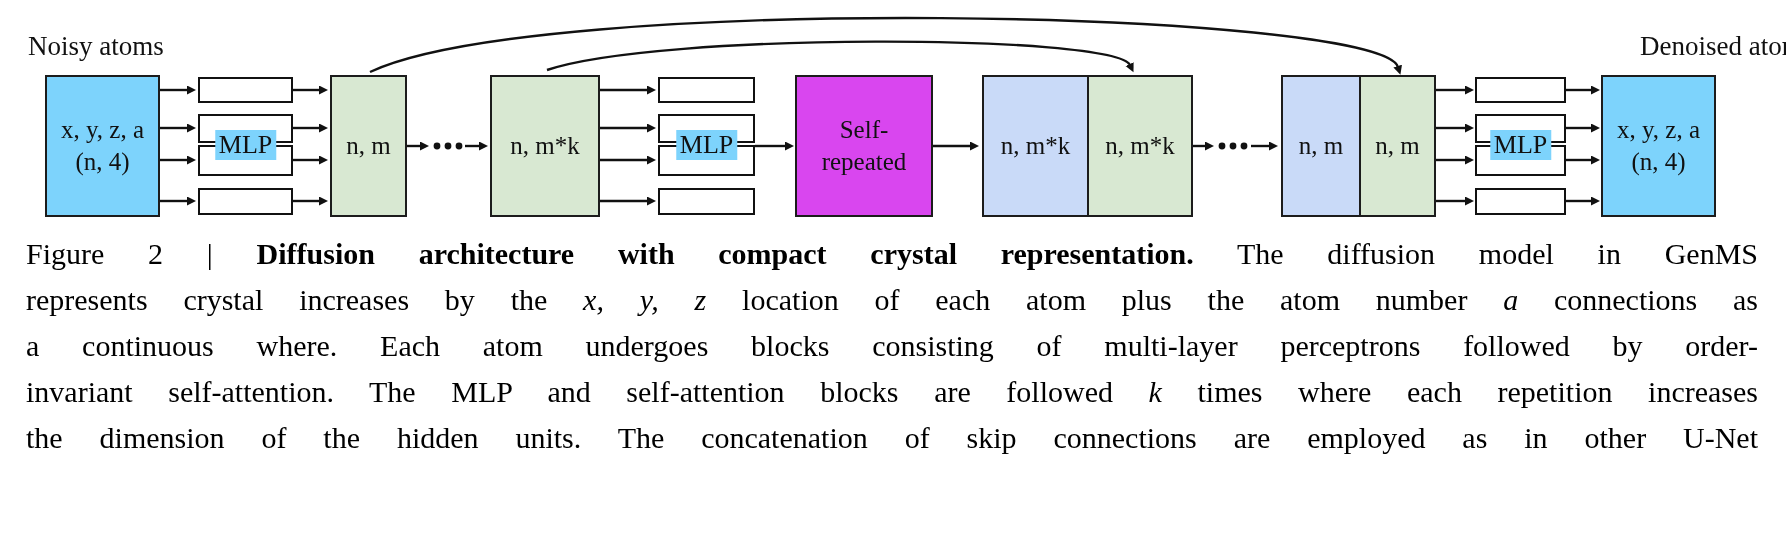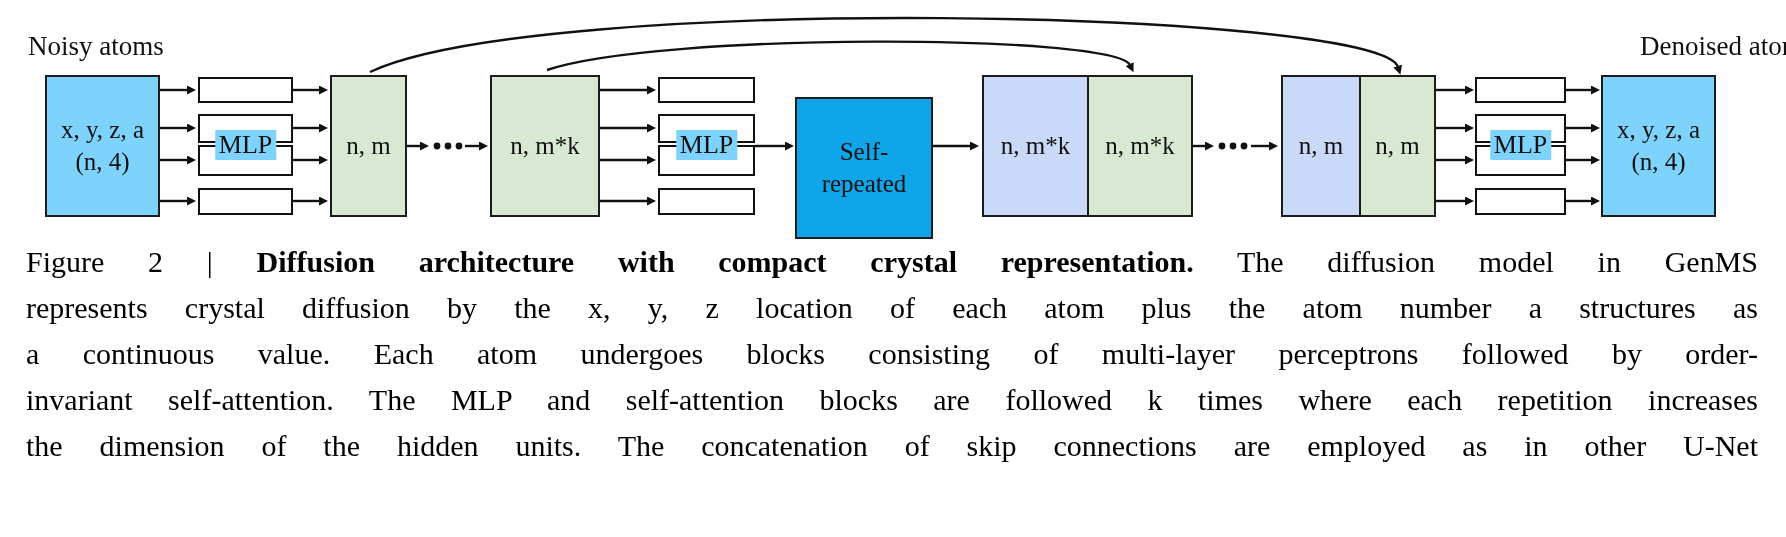--- a/index.html
+++ b/index.html
@@ -8,40 +8,40 @@
   
   .diagram{position:absolute;left:0;top:0;width:1786px;height:232px;}
   .wires{position:absolute;left:0;top:0;z-index:2;pointer-events:none;}
   .side-label{position:absolute;top:31px;font-size:27px;line-height:30px;white-space:nowrap;z-index:1;}
   .box{position:absolute;top:75px;height:142px;border:2px solid #1c1c1c;box-sizing:border-box;
        display:flex;flex-direction:column;align-items:center;justify-content:center;
        font-size:25px;line-height:32px;text-align:center;z-index:1;}
   .fill-yellow{background:#7dd3fc;font-family:Liberation Serif, serif;}
   .fill-green{background:#d8e8d2;}
   .fill-blue{background:#c9daf8;}
-  .fill-pink{background:#0ea5e9;margin-top:22px;}
+  .fill-pink{background:#d946ef;}
   .pair{position:absolute;top:75px;height:142px;border:2px solid #1c1c1c;box-sizing:border-box;
         display:flex;z-index:1;}
   .pair .half{display:flex;align-items:center;justify-content:center;font-size:25px;}
   .pair .half.left{border-right:2px solid #1c1c1c;}
   .mlp{position:absolute;top:75px;width:95px;height:142px;z-index:1;}
   .mrect{position:absolute;left:0;right:0;background:#fff;border:2px solid #111;box-sizing:border-box;}
   .r1{top:2px;height:26px;}
   .r2{top:39px;height:29px;}
   .r3{top:70px;height:31px;}
   .r4{top:113px;height:27px;}
   .mlp-label{position:absolute;left:50%;top:55px;transform:translateX(-50%);
              background:#7dd3fc;padding:0 4px;font-size:26px;line-height:30px;z-index:3;}
 
   
-  .caption{position:absolute;left:26px;top:239px;width:1732px;font-size:30px;color:#000;}
+  .caption{position:absolute;left:26px;top:231px;width:1732px;font-size:30px;color:#000;}
   .cap-line{text-align:justify;text-align-last:justify;line-height:46px;height:46px;white-space:nowrap;}
   .cap-line.last{text-align-last:left;}
   .b{font-weight:bold;}
-  .it{margin-top:20px;}
+  .it{font-style:italic;margin-top:20px;}
 </style>
 </head>
 <body>
 
 <div class="stage">
 
   <div class="diagram">
 
     <svg class="wires" width="1786" height="232" viewBox="0 0 1786 232">
       <defs>
@@ -162,19 +162,19 @@
 
     <div class="box fill-yellow" style="left:1601px;width:115px;">
       <span>x, y, z, a</span>
       <span>(n, 4)</span>
     </div>
 
   </div>
 
   <div class="caption">
     <div class="cap-line"><span>Figure 2 | </span><span class="b">Diffusion architecture with compact crystal representation.</span><span> The diffusion model in GenMS</span></div>
-    <div class="cap-line"><span>represents crystal diffusion by the </span><span class="it">x, y, z</span><span> location of each atom plus the atom number </span><span class="it">a</span><span> structures as</span></div>
-    <div class="cap-line"><span>a continuous value. Each atom undergoes blocks consisting of multi-layer perceptrons followed by order-</span></div>
+    <div class="cap-line"><span>represents crystal increases by the </span><span class="it">x, y, z</span><span> location of each atom plus the atom number </span><span class="it">a</span><span> connections as</span></div>
+    <div class="cap-line"><span>a continuous where. Each atom undergoes blocks consisting of multi-layer perceptrons followed by order-</span></div>
     <div class="cap-line"><span>invariant self-attention. The MLP and self-attention blocks are followed </span><span class="it">k</span><span> times where each repetition increases</span></div>
     <div class="cap-line"><span>the dimension of the hidden units. The concatenation of skip connections are employed as in other U-Net</span></div>
   </div>
 
 </div>
 
 </body></html>

